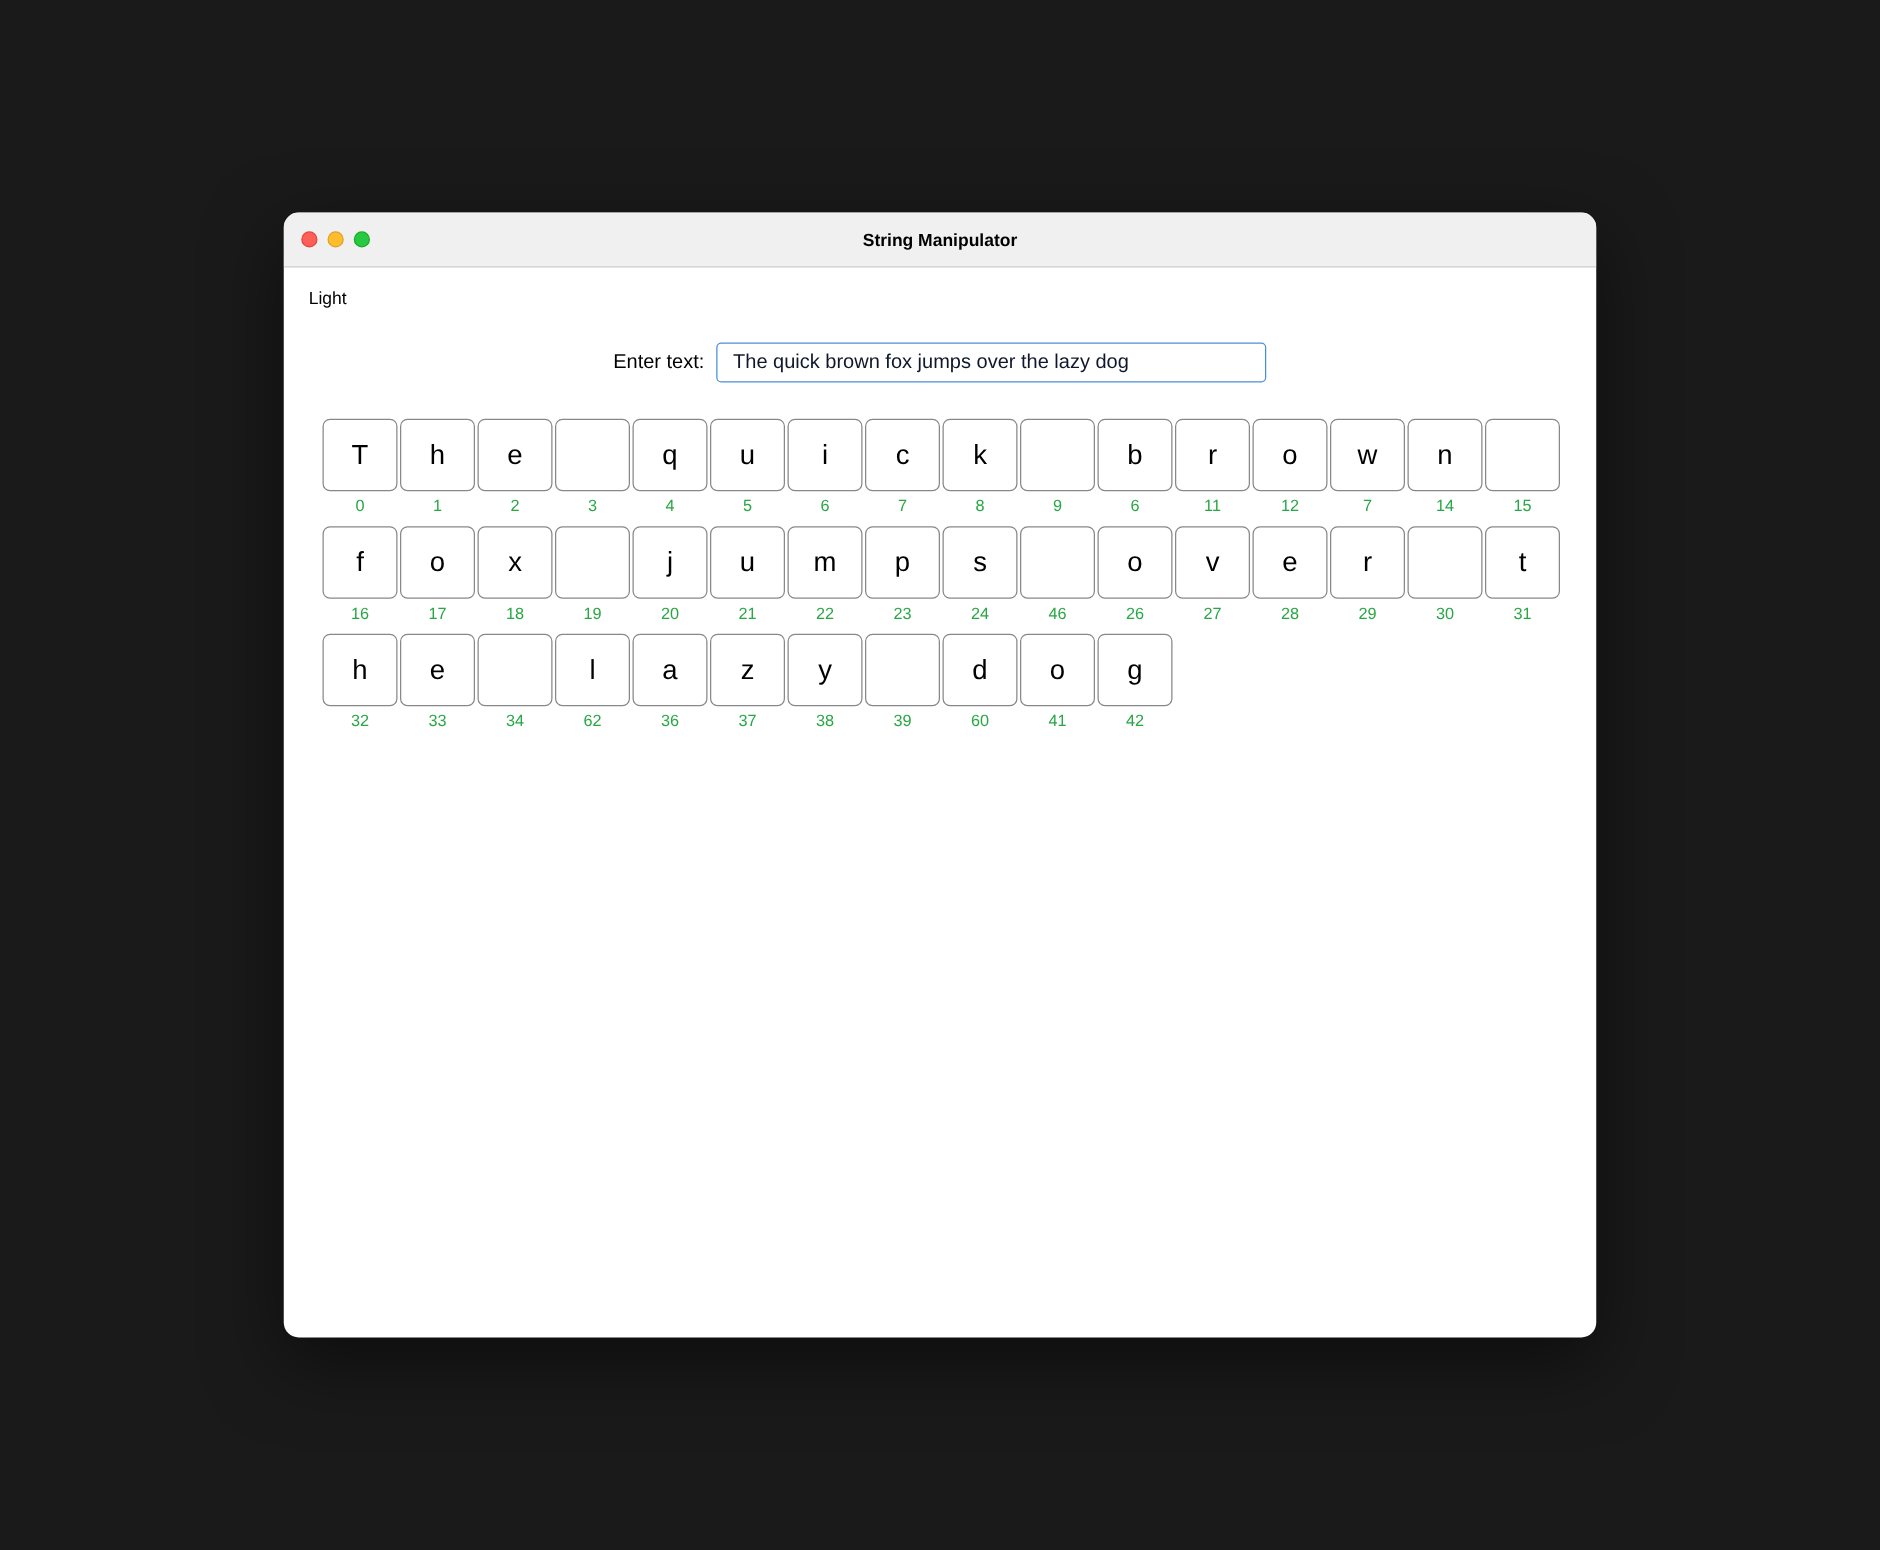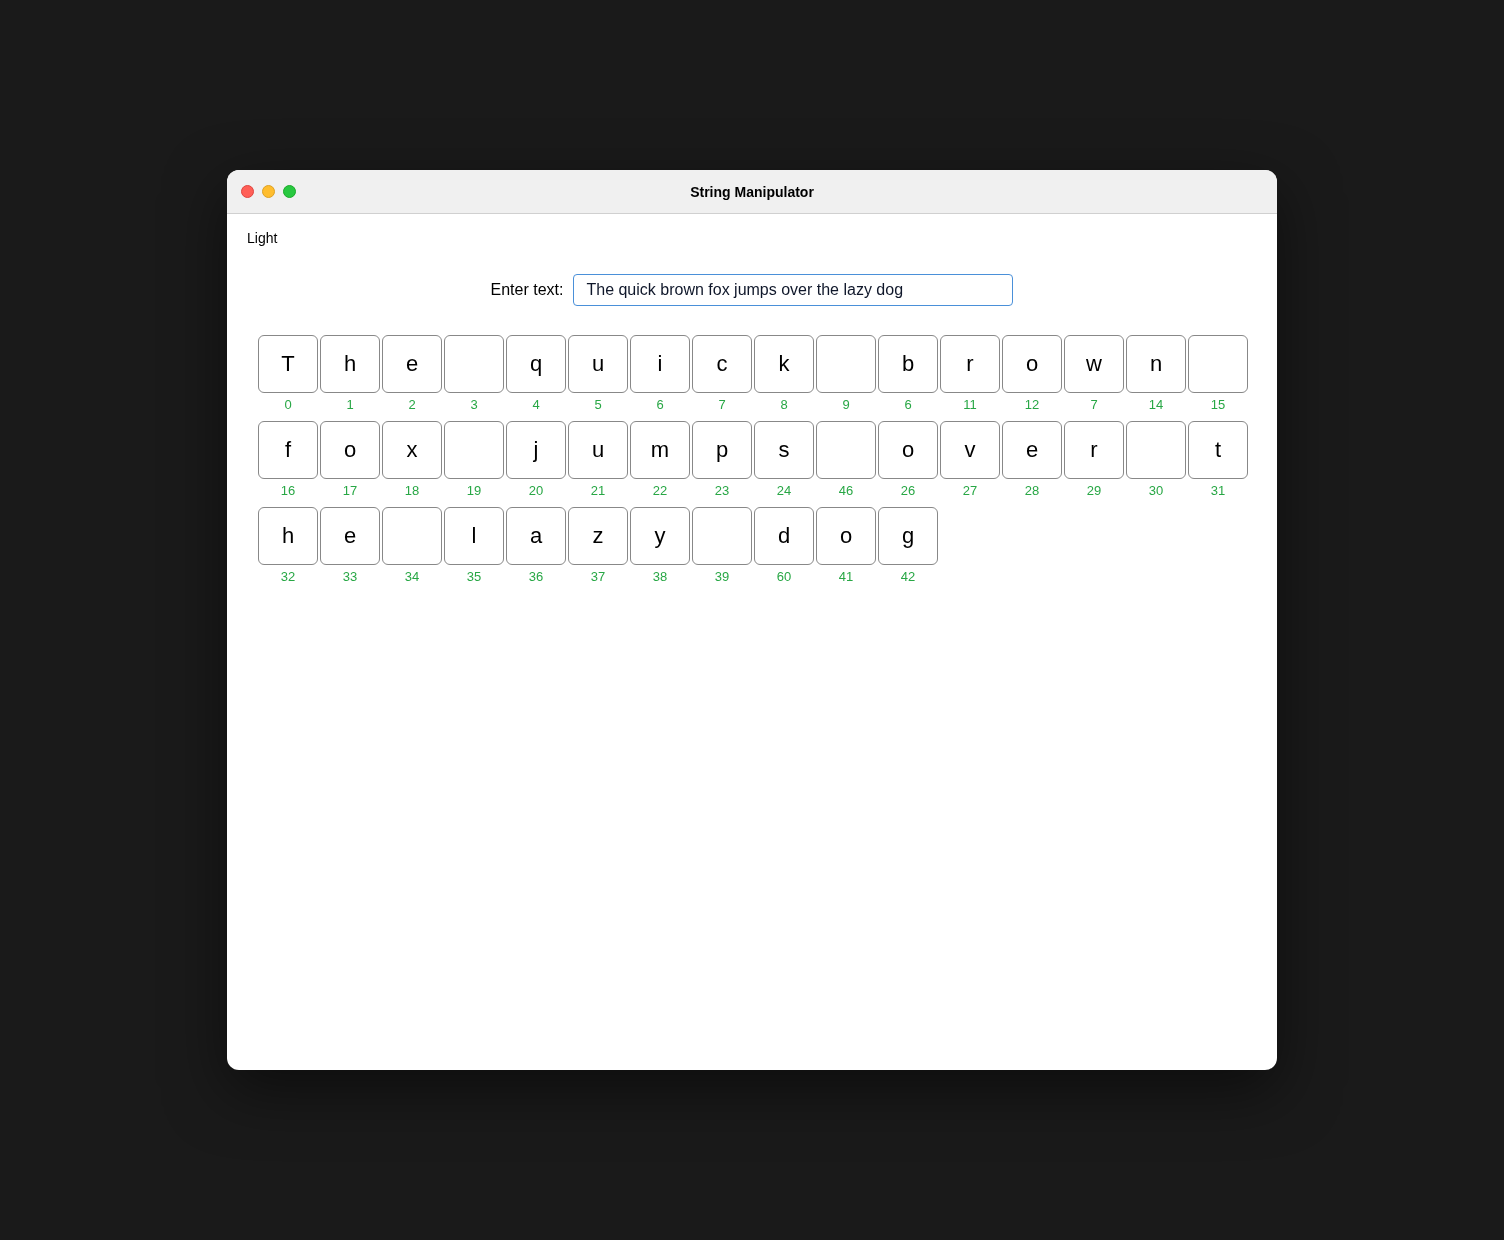--- a/index.html
+++ b/index.html
@@ -306,21 +306,21 @@
             <div class="char-cell">
               <div class="char-box">e</div>
               <div class="char-index">33</div>
             </div>
             <div class="char-cell">
               <div class="char-box"> </div>
               <div class="char-index">34</div>
             </div>
             <div class="char-cell">
               <div class="char-box">l</div>
-              <div class="char-index">35</div>
+              <div class="char-index">62</div>
             </div>
             <div class="char-cell">
               <div class="char-box">a</div>
               <div class="char-index">36</div>
             </div>
             <div class="char-cell">
               <div class="char-box">z</div>
               <div class="char-index">37</div>
             </div>
             <div class="char-cell">

